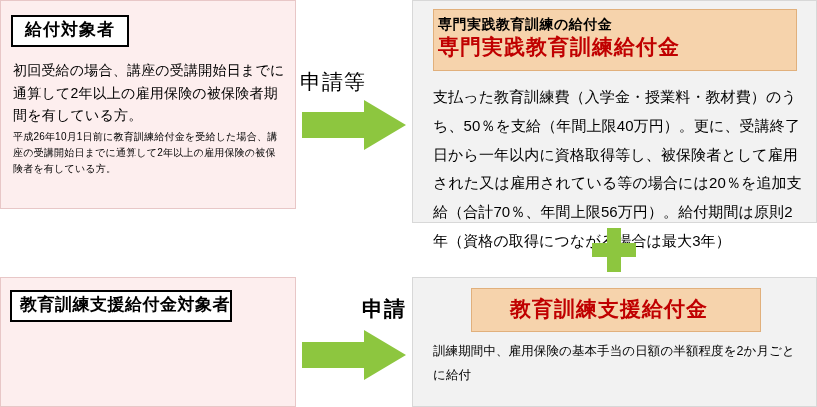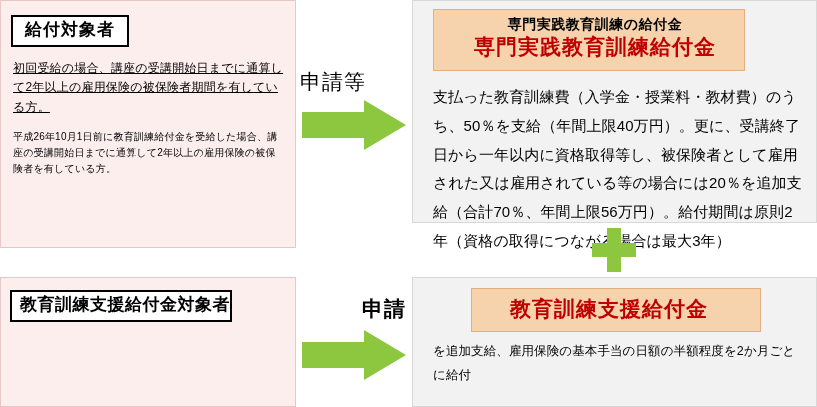--- a/index.html
+++ b/index.html
@@ -18,45 +18,44 @@
   .panel {
     position: absolute;
     box-sizing: border-box;
   }
 
   
   #tl-panel {
     left: 0px;
     top: 0px;
     width: 296px;
-    height: 248px;
+    height: 209px;
     background: #fdeeee;
     border: 1px solid #e8c7c7;
   }
   #tl-title {
     position: absolute;
     left: 10px;
     top: 14px;
     padding: 4px 12px 5px 12px;
     background: #ffffff;
     border: 2px solid #000000;
     font-size: 17px;
     font-weight: bold;
     letter-spacing: 1px;
     line-height: 1.1;
   }
   #tl-p1 {
     position: absolute;
     left: 12px;
     top: 58px;
     width: 272px;
-    font-size: 12px;
+    font-size: 14px;
     line-height: 1.62;
     letter-spacing: 0.2px;
-    text-decoration: underline;
   }
   #tl-p2 {
     position: absolute;
     left: 12px;
     top: 128px;
     width: 272px;
     font-size: 10px;
     line-height: 1.62;
     letter-spacing: 0.2px;
   }
@@ -86,25 +85,24 @@
     top: 0px;
     width: 405px;
     height: 223px;
     background: #f2f2f2;
     border: 1px solid #d8d8d8;
   }
   #tr-head {
     position: absolute;
     left: 20px;
     top: 8px;
-    width: 312px;
+    width: 364px;
     background: #f6d3ac;
     border: 1px solid #e1b07c;
-    padding: 5px 0 8px 12px;
-    text-align: center;
+    padding: 5px 0 8px 4px;
     box-sizing: border-box;
   }
   #tr-head .sub {
     font-size: 14px;
     font-weight: bold;
     letter-spacing: 0.5px;
     line-height: 1.3;
     color: #000;
   }
   #tr-head .main {
@@ -271,14 +269,14 @@
   <div id="bl-title">教育訓練支援給付金対象者</div>
 </div>
 
 <div id="arrow2-label">申請</div>
 <svg id="arrow2" viewBox="0 0 104 50">
   <polygon points="0,12 62,12 62,0 104,25 62,50 62,38 0,38" fill="#8dc63f"></polygon>
 </svg>
 
 <div class="panel" id="br-panel">
   <div id="br-head">教育訓練支援給付金</div>
-  <div id="br-body">を追加支給、雇用保険の基本手当の日額の半額程度を2か月ごとに給付</div>
+  <div id="br-body">訓練期間中、雇用保険の基本手当の日額の半額程度を2か月ごとに給付</div>
 </div>
 
 </body></html>

